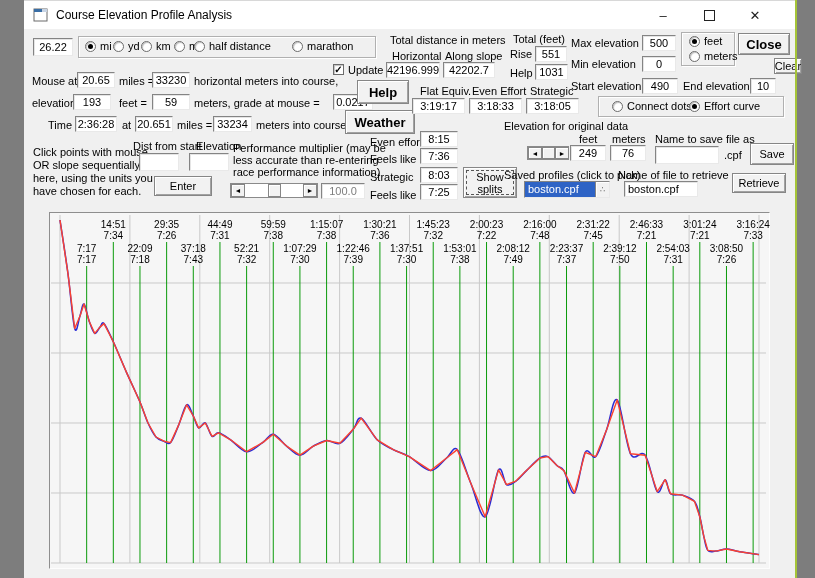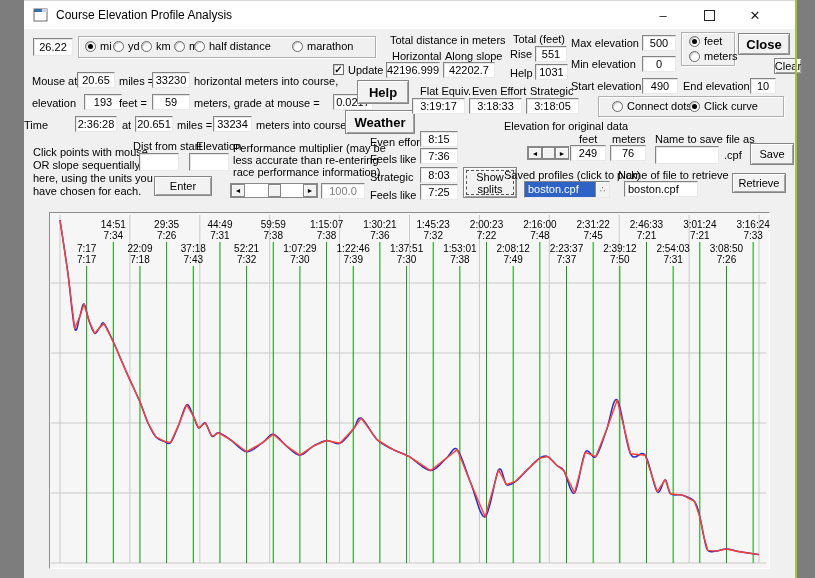--- a/index.html
+++ b/index.html
@@ -130,41 +130,41 @@
   <div class="tb" style="left:618px;top:77px;width:36px;height:16px">490</div>
   <span class="lbl" style="left:659px;top:79px">End elevation</span>
   <div class="tb" style="left:726px;top:77px;width:26px;height:16px">10</div>
   <div class="frame" style="left:574px;top:95px;width:186px;height:21px">
     <div class="radio" style="left:13px;top:3px">
           <span class="dot"></span>
           <span>Connect dots</span>
         </div>
     <div class="radio sel" style="left:90px;top:3px">
           <span class="dot"></span>
-          <span>Click curve</span>
+          <span>Effort curve</span>
         </div>
   </div>
 
   <div class="cbox" style="left:309px;top:63px">✓</div>
   <span class="lbl" style="left:324px;top:63px">Update</span>
 
   <span class="lbl" style="left:8px;top:74px">Mouse at</span>
   <div class="tb" style="left:53px;top:71px;width:38px;height:16px">20.65</div>
   <span class="lbl" style="left:95px;top:74px">miles =</span>
   <div class="tb" style="left:128px;top:71px;width:38px;height:16px">33230</div>
   <span class="lbl" style="left:170px;top:74px">horizontal meters into course,</span>
 
   <span class="lbl" style="left:8px;top:96px">elevation</span>
-  <div class="tb" style="left:60px;top:93px;width:38px;height:16px">193</div>
+  <div class="tb" style="left:49px;top:93px;width:38px;height:16px">193</div>
   <span class="lbl" style="left:95px;top:96px">feet =</span>
   <div class="tb" style="left:128px;top:93px;width:38px;height:16px">59</div>
   <span class="lbl" style="left:170px;top:96px">meters, grade at mouse =</span>
   <div class="tb" style="left:309px;top:93px;width:40px;height:16px">0.0217</div>
 
-  <span class="lbl" style="left:0;top:118px">Time</span>
+  <span class="lbl" style="left:24px;top:118px">Time</span>
   <div class="tb" style="left:51px;top:115px;width:42px;height:16px">2:36:28</div>
   <span class="lbl" style="left:98px;top:118px">at</span>
   <div class="tb" style="left:111px;top:115px;width:38px;height:16px">20.651</div>
   <span class="lbl" style="left:153px;top:118px">miles =</span>
   <div class="tb" style="left:189px;top:115px;width:39px;height:16px">33234</div>
   <span class="lbl" style="left:232px;top:118px">meters into course</span>
 
   <div class="btn bold" style="left:333px;top:79px;width:52px;height:24px">Help</div>
   <div class="btn bold" style="left:321px;top:109px;width:70px;height:24px">Weather</div>
 

